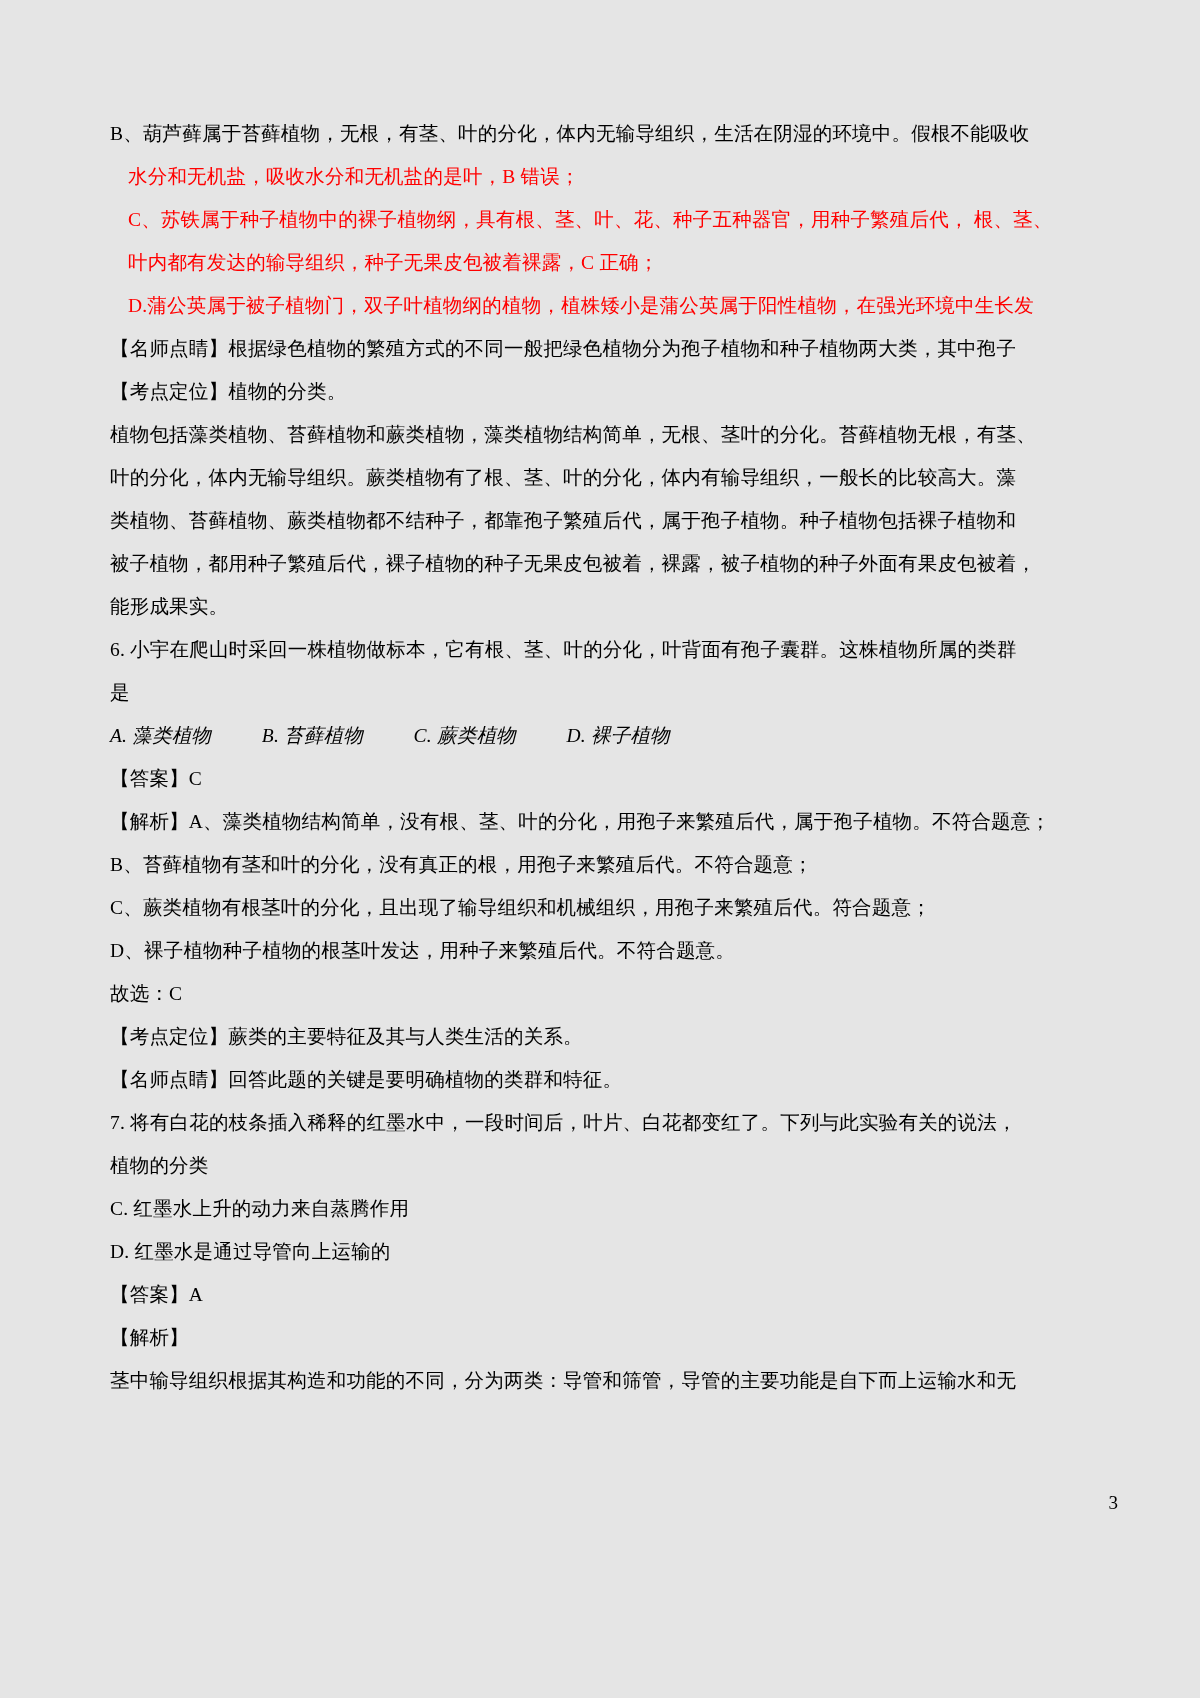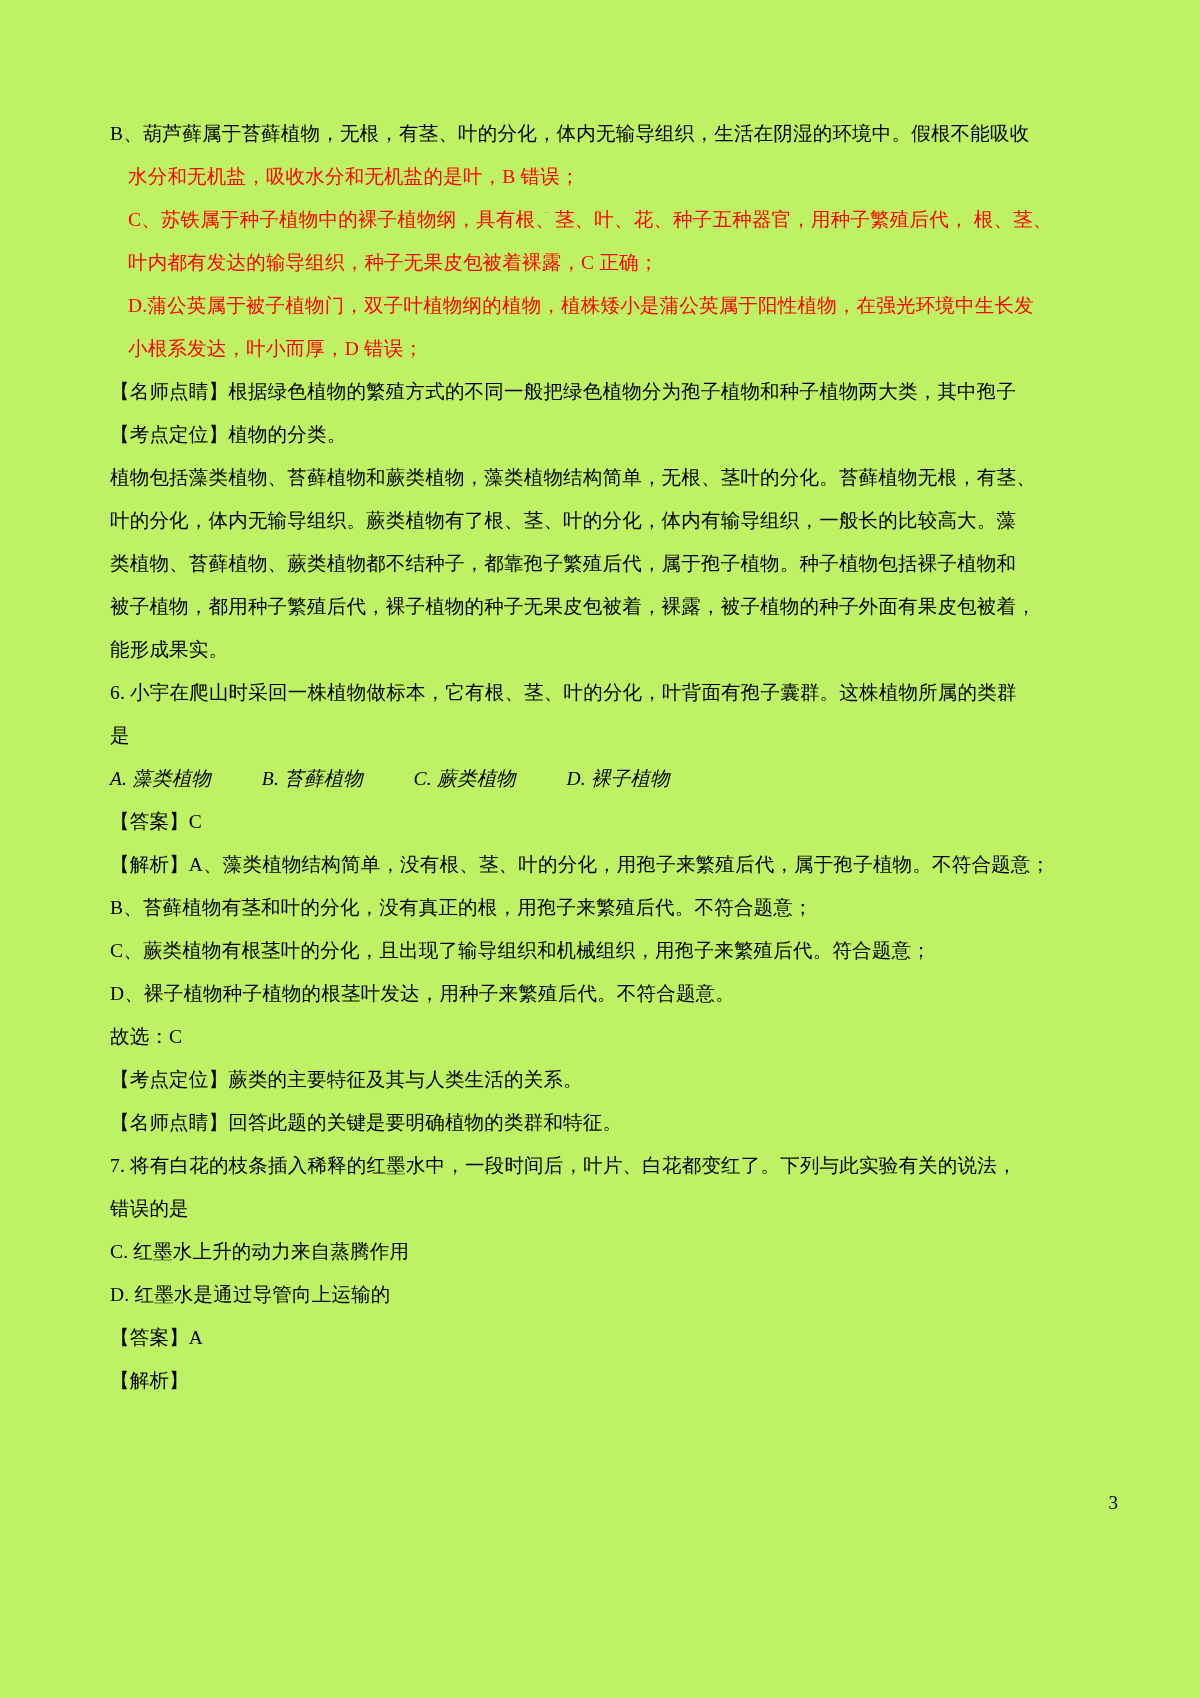--- a/index.html
+++ b/index.html
@@ -7,21 +7,21 @@
     padding: 0;
     background: #ffffff;
   }
   body {
     font-family: "Liberation Serif", "DejaVu Serif", serif;
   }
   .page {
     position: relative;
     width: 1200px;
     height: 1698px;
-    background: #bef264;
+    background: #e5e5e5;
     overflow: hidden;
     box-sizing: border-box;
   }
   .content {
     position: absolute;
     left: 110px;
     top: 112px;
     width: 1000px;
   }
   p {
@@ -53,40 +53,40 @@
 </head>
 <body>
 
 <div class="page">
   <div class="content">
     <p>B、葫芦藓属于苔藓植物，无根，有茎、叶的分化，体内无输导组织，生活在阴湿的环境中。假根不能吸收</p>
     <p class="red hang">水分和无机盐，吸收水分和无机盐的是叶，B 错误；</p>
     <p class="red hang">C、苏铁属于种子植物中的裸子植物纲，具有根、茎、叶、花、种子五种器官，用种子繁殖后代， 根、茎、</p>
     <p class="red hang">叶内都有发达的输导组织，种子无果皮包被着裸露，C 正确；</p>
     <p class="red hang">D.蒲公英属于被子植物门，双子叶植物纲的植物，植株矮小是蒲公英属于阳性植物，在强光环境中生长发</p>
-    <p class="red hang">小根系发达，叶小而厚，D 错误；</p>
     <p>【名师点睛】根据绿色植物的繁殖方式的不同一般把绿色植物分为孢子植物和种子植物两大类，其中孢子</p>
     <p>【考点定位】植物的分类。</p>
     <p>植物包括藻类植物、苔藓植物和蕨类植物，藻类植物结构简单，无根、茎叶的分化。苔藓植物无根，有茎、</p>
     <p>叶的分化，体内无输导组织。蕨类植物有了根、茎、叶的分化，体内有输导组织，一般长的比较高大。藻</p>
     <p>类植物、苔藓植物、蕨类植物都不结种子，都靠孢子繁殖后代，属于孢子植物。种子植物包括裸子植物和</p>
     <p>被子植物，都用种子繁殖后代，裸子植物的种子无果皮包被着，裸露，被子植物的种子外面有果皮包被着，</p>
     <p>能形成果实。</p>
     <p>6. 小宇在爬山时采回一株植物做标本，它有根、茎、叶的分化，叶背面有孢子囊群。这株植物所属的类群</p>
     <p>是</p>
     <p class="opts">A. 藻类植物          B. 苔藓植物          C. 蕨类植物          D. 裸子植物</p>
     <p>【答案】C</p>
     <p>【解析】A、藻类植物结构简单，没有根、茎、叶的分化，用孢子来繁殖后代，属于孢子植物。不符合题意；</p>
     <p>B、苔藓植物有茎和叶的分化，没有真正的根，用孢子来繁殖后代。不符合题意；</p>
     <p>C、蕨类植物有根茎叶的分化，且出现了输导组织和机械组织，用孢子来繁殖后代。符合题意；</p>
     <p>D、裸子植物种子植物的根茎叶发达，用种子来繁殖后代。不符合题意。</p>
     <p>故选：C</p>
     <p>【考点定位】蕨类的主要特征及其与人类生活的关系。</p>
     <p>【名师点睛】回答此题的关键是要明确植物的类群和特征。</p>
     <p>7. 将有白花的枝条插入稀释的红墨水中，一段时间后，叶片、白花都变红了。下列与此实验有关的说法，</p>
-    <p>错误的是</p>
+    <p>植物的分类</p>
     <p>C. 红墨水上升的动力来自蒸腾作用</p>
     <p>D. 红墨水是通过导管向上运输的</p>
     <p>【答案】A</p>
     <p>【解析】</p>
+    <p>茎中输导组织根据其构造和功能的不同，分为两类：导管和筛管，导管的主要功能是自下而上运输水和无</p>
   </div>
   <div class="page-number">3</div>
 </div>
 
 </body></html>

